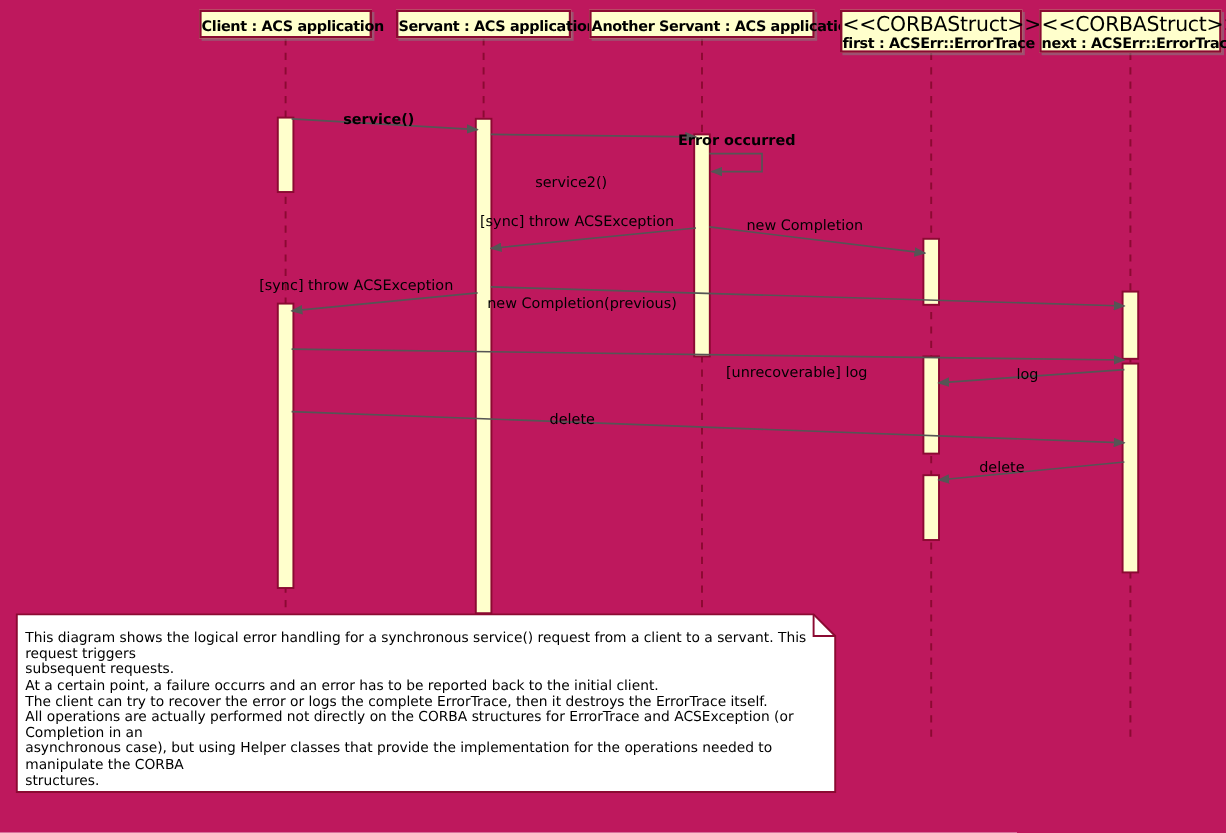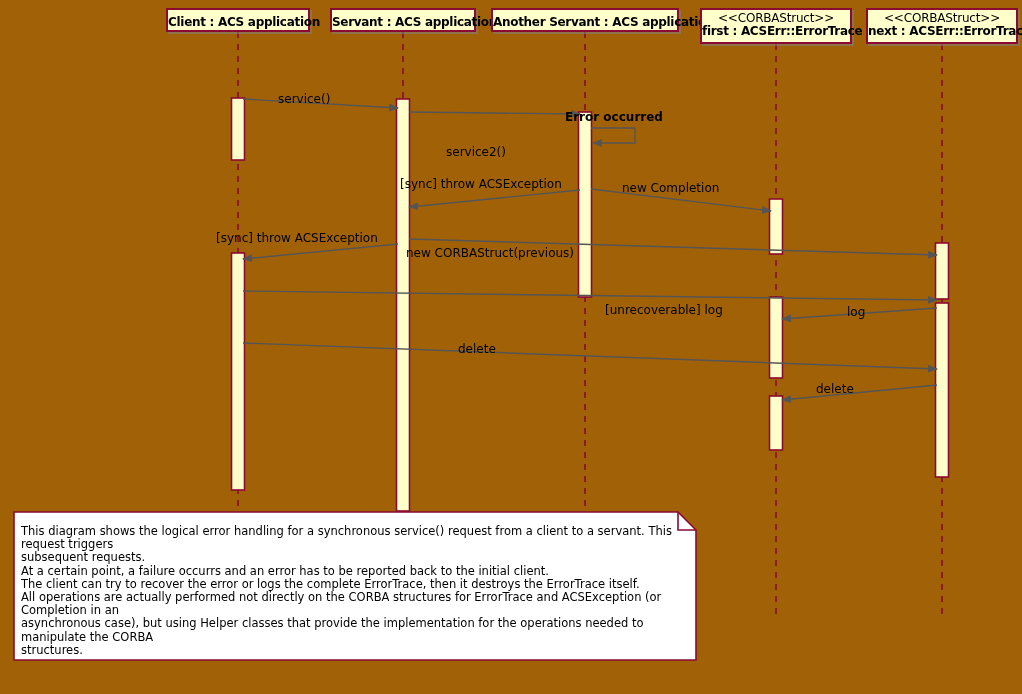--- a/index.html
+++ b/index.html
@@ -11,21 +11,21 @@
   body {
     font-family: "DejaVu Sans", sans-serif;
     width: 1022px;
     height: 694px;
     overflow: hidden;
   }
   #diagram-root {
     position: relative;
     width: 1022px;
     height: 694px;
-    background: #a16207;
+    background: #be185d;
   }
   #diagram-svg {
     position: absolute;
     left: 0;
     top: 0;
     width: 1022px;
     height: 694px;
   }
   .lifeline-head {
     position: absolute;
@@ -36,21 +36,21 @@
     text-align: center;
     font-weight: bold;
     color: #000000;
     line-height: 1.08;
     padding-top: 2px;
     white-space: nowrap;
   }
   .lifeline-head .ll-stereo {
     display: block;
     font-weight: normal;
-    font-size: 12px;
+    font-size: 17px;
     letter-spacing: -0.2px;
   }
   .lifeline-head .ll-name {
     display: block;
     font-size: 12px;
     font-weight: bold;
     letter-spacing: -0.3px;
   }
   .lifeline-head.single .ll-name {
     line-height: 20px;
@@ -145,27 +145,27 @@
   <div class="lifeline-head" id="head-first" style="left: 700px; top: 8px; width: 152px; height: 36px;">
     <span class="ll-stereo">&lt;&lt;CORBAStruct&gt;&gt;</span>
     <span class="ll-name">first : ACSErr::ErrorTrace</span>
   </div>
 
   <div class="lifeline-head" id="head-next" style="left: 866px; top: 8px; width: 152px; height: 36px;">
     <span class="ll-stereo">&lt;&lt;CORBAStruct&gt;&gt;</span>
     <span class="ll-name">next : ACSErr::ErrorTrace</span>
   </div>
 
-  <div class="msg-label" id="lbl-m1" style="left: 278px; top: 92px;">service()</div>
+  <div class="msg-label" id="lbl-m1" style="left: 286px; top: 92px; font-weight: bold;">service()</div>
   <div class="msg-label" id="lbl-m2" style="left: 446px; top: 103px; margin-top: 42px;">service2()</div>
   <div class="msg-label" id="lbl-m3" style="left: 565px; top: 110px; font-weight: bold;">Error occurred</div>
   <div class="msg-label" id="lbl-m4" style="left: 400px; top: 177px;">[sync] throw ACSException</div>
   <div class="msg-label" id="lbl-m5" style="left: 622px; top: 181px;">new Completion</div>
   <div class="msg-label" id="lbl-m6" style="left: 216px; top: 231px;">[sync] throw ACSException</div>
-  <div class="msg-label" id="lbl-m7" style="left: 406px; top: 246px;">new CORBAStruct(previous)</div>
+  <div class="msg-label" id="lbl-m7" style="left: 406px; top: 246px;">new Completion(previous)</div>
   <div class="msg-label" id="lbl-m8" style="left: 605px; top: 287px; margin-top: 16px;">[unrecoverable] log</div>
   <div class="msg-label" id="lbl-m9" style="left: 847px; top: 305px; text-align: center;">log</div>
   <div class="msg-label" id="lbl-m10" style="left: 458px; top: 342px;">delete</div>
   <div class="msg-label" id="lbl-m11" style="left: 816px; top: 382px;">delete</div>
 
   <div id="note-box">
     <div id="note-text">This diagram shows the logical error handling for a synchronous service() request from a client to a servant. This request triggers
 subsequent requests.
 At a certain point, a failure occurrs and an error has to be reported back to the initial client.
 The client can try to recover the error or logs the complete ErrorTrace, then it destroys the ErrorTrace itself.

